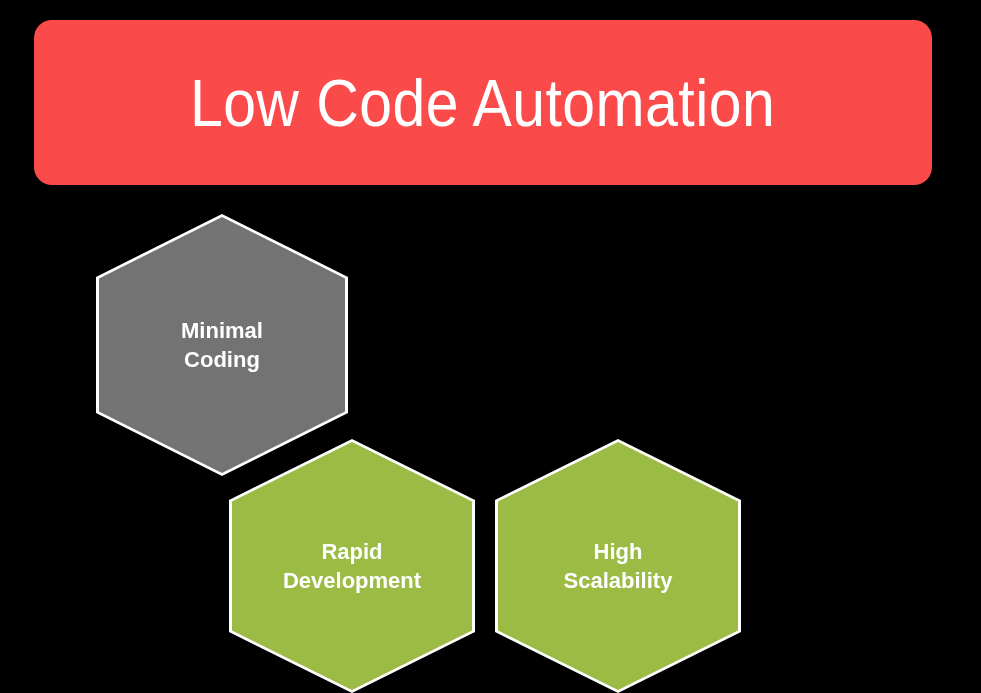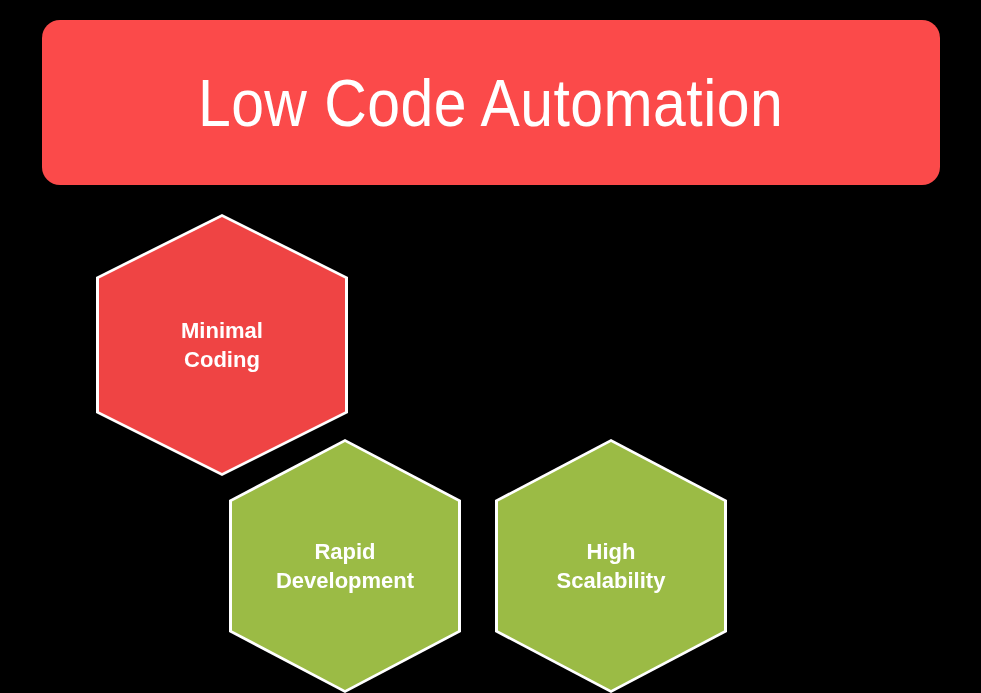--- a/index.html
+++ b/index.html
@@ -16,21 +16,21 @@
   #canvas {
     position: relative;
     width: 981px;
     height: 693px;
     background: #000000;
   }
 
   
   .title-banner {
     position: absolute;
-    left: 42px;
+    left: 34px;
     top: 20px;
     width: 898px;
     height: 165px;
     background: #FB4A4A;
     border-radius: 18px;
     display: flex;
     align-items: center;
     justify-content: center;
     box-sizing: border-box;
   }
@@ -45,23 +45,22 @@
     transform: scaleX(0.88);
   }
 
   
   .hex-wrap {
     position: absolute;
     width: 246px;
     height: 256px;
   }
   .hex-wrap.green {
-    width: 202px;
+    width: 240px;
     height: 248px;
-    padding-left: 24px;
   }
   .hex {
     position: absolute;
     inset: 0;
     display: flex;
     align-items: center;
     justify-content: center;
     -webkit-clip-path: polygon(50% 0%, 100% 24%, 100% 76%, 50% 100%, 0% 76%, 0% 24%);
     clip-path: polygon(50% 0%, 100% 24%, 100% 76%, 50% 100%, 0% 76%, 0% 24%);
   }
@@ -69,21 +68,21 @@
   .hex-rim {
     position: absolute;
     left: -3px;
     top: -3px;
     right: -3px;
     bottom: -3px;
     background: #FFFFFF;
     -webkit-clip-path: polygon(50% 0%, 100% 24%, 100% 76%, 50% 100%, 0% 76%, 0% 24%);
     clip-path: polygon(50% 0%, 100% 24%, 100% 76%, 50% 100%, 0% 76%, 0% 24%);
   }
-  .hex.blue  { background: #ef4444; }
+  .hex.blue  { background: #737373; }
   .hex.green { background: #9BBB45; }
 
   .hex-label {
     color: #FFFFFF;
     font-family: "Liberation Sans", sans-serif;
     font-size: 22px;
     font-weight: bold;
     line-height: 1.32;
     text-align: center;
     white-space: pre-line;

